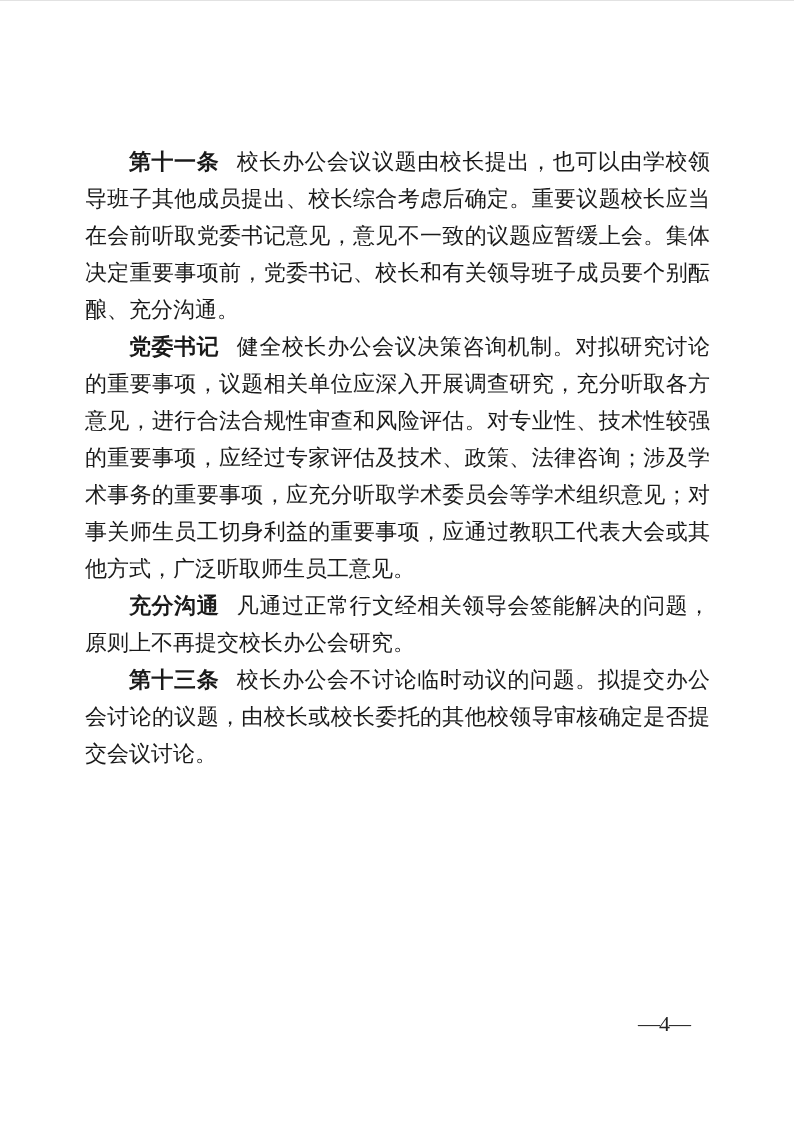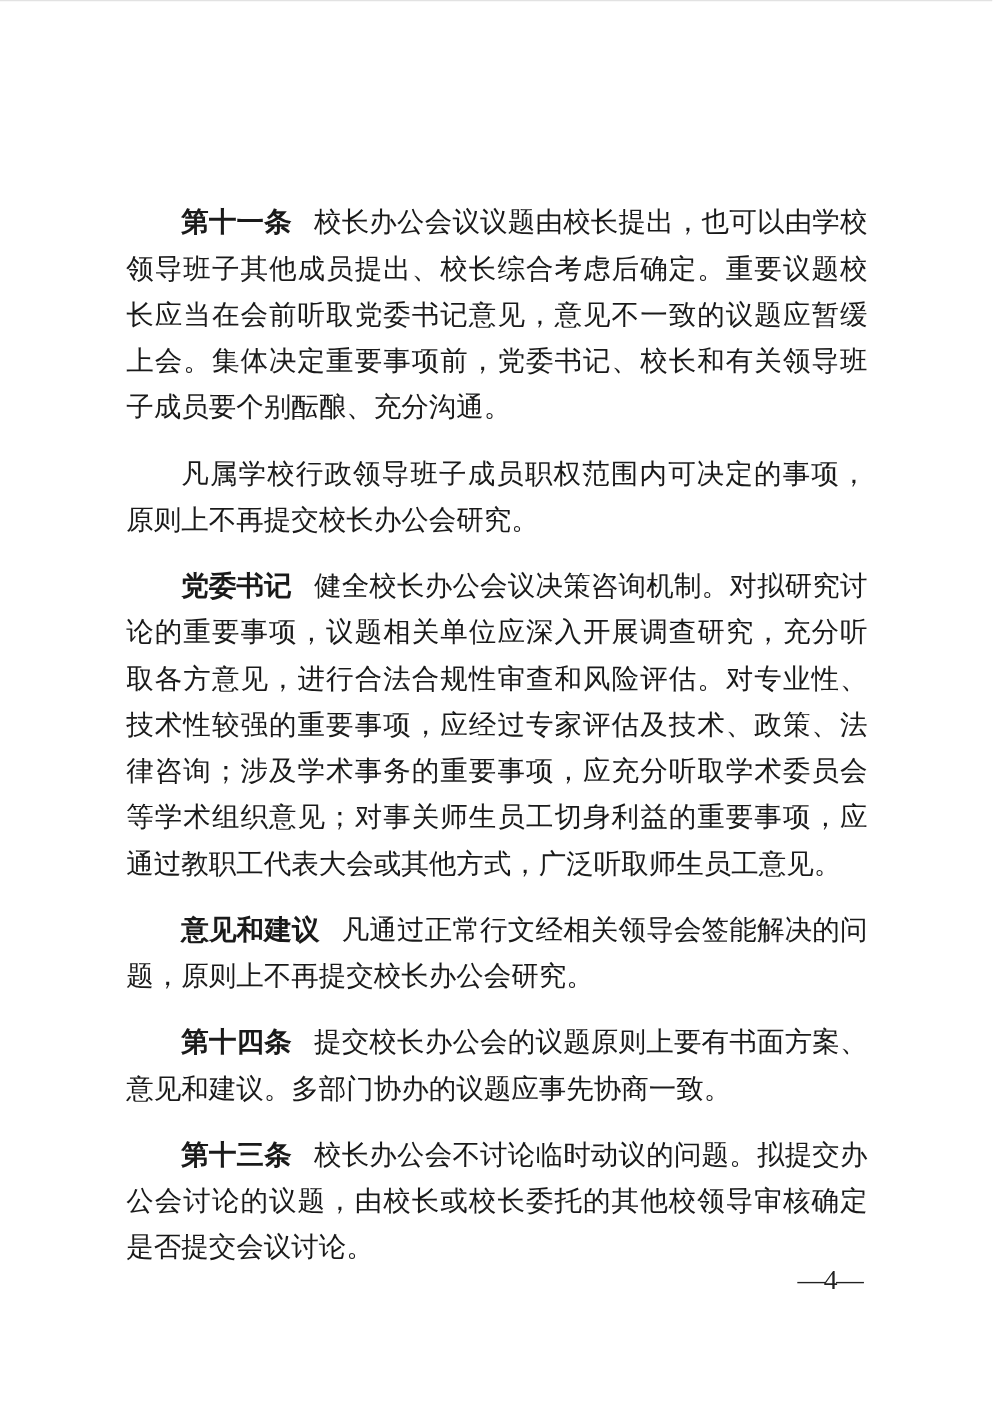--- a/index.html
+++ b/index.html
@@ -17,21 +17,21 @@
     color: #1a1a1a;
     border-top: 1px solid #e2e2e2;
   }
   .doc-body {
     position: absolute;
     left: 85px;
     top: 142px;
     width: 625px;
   }
   .para {
-    margin: 16px;
+    margin: 0;
     font-size: 22px;
     line-height: 37px;
     text-align: justify;
     text-justify: inter-character;
     text-indent: 2em;
     word-break: break-all;
   }
   .para-heading {
     font-weight: bold;
     margin-right: 0.8em;
@@ -52,25 +52,23 @@
     white-space: nowrap;
   }
 </style>
 </head>
 <body>
 
 <div class="page">
   <div class="doc-body">
     <p class="para"><span class="para-heading">第十一条</span><span class="para-text">校长办公会议议题由校长提出，也可以由学校领导班子其他成员提出、校长综合考虑后确定。重要议题校长应当在会前听取党委书记意见，意见不一致的议题应暂缓上会。集体决定重要事项前，党委书记、校长和有关领导班子成员要个别酝酿、充分沟通。</span></p>
 
-    <p class="para"><span class="para-text">凡属学校行政领导班子成员职权范围内可决定的事项，原则上不再提交校长办公会研究。</span></p>
 
     <p class="para"><span class="para-heading">党委书记</span><span class="para-text">健全校长办公会议决策咨询机制。对拟研究讨论的重要事项，议题相关单位应深入开展调查研究，充分听取各方意见，进行合法合规性审查和风险评估。对专业性、技术性较强的重要事项，应经过专家评估及技术、政策、法律咨询；涉及学术事务的重要事项，应充分听取学术委员会等学术组织意见；对事关师生员工切身利益的重要事项，应通过教职工代表大会或其他方式，广泛听取师生员工意见。</span></p>
 
-    <p class="para"><span class="para-heading">意见和建议</span><span class="para-text">凡通过正常行文经相关领导会签能解决的问题，原则上不再提交校长办公会研究。</span></p>
+    <p class="para"><span class="para-heading">充分沟通</span><span class="para-text">凡通过正常行文经相关领导会签能解决的问题，原则上不再提交校长办公会研究。</span></p>
 
-    <p class="para"><span class="para-heading">第十四条</span><span class="para-text">提交校长办公会的议题原则上要有书面方案、意见和建议。多部门协办的议题应事先协商一致。</span></p>
 
     <p class="para"><span class="para-heading">第十三条</span><span class="para-text">校长办公会不讨论临时动议的问题。拟提交办公会讨论的议题，由校长或校长委托的其他校领导审核确定是否提交会议讨论。</span></p>
   </div>
 
   <div class="page-number">—4—</div>
 </div>
 
 </body></html>

